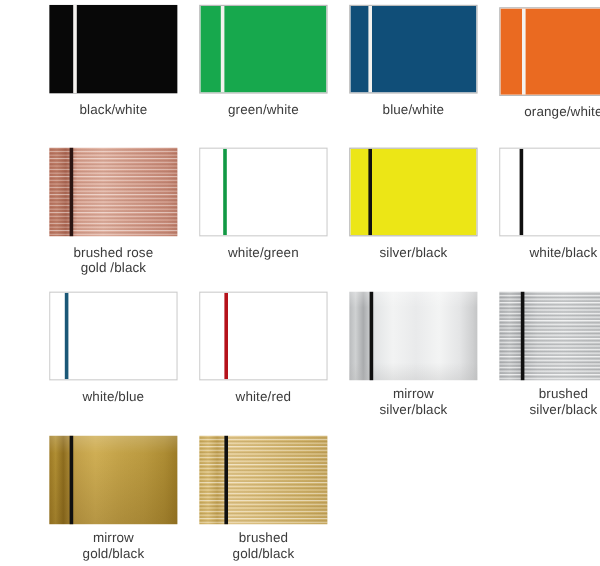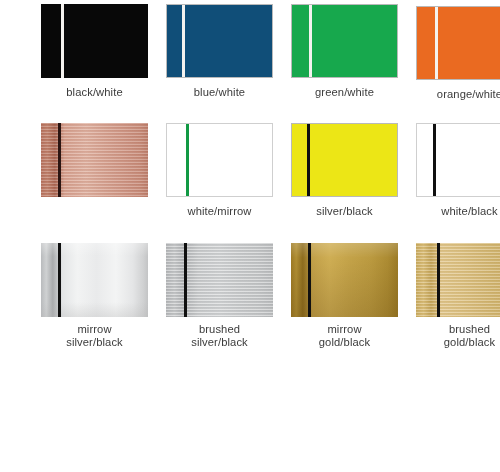--- a/index.html
+++ b/index.html
@@ -169,75 +169,91 @@
     <div class="swatch-box">
       <div class="swatch-surface face-black"></div>
       <div class="swatch-stripe stripe-white" style="left:19%"></div>
     </div>
     <div class="swatch-label">black/white</div>
   </div>
 
 
   <div class="swatch-cell r1">
     <div class="swatch-box bordered">
+      <div class="swatch-surface face-green"></div>
+      <div class="swatch-stripe stripe-white" style="left:16%"></div>
+    </div>
+    <div class="swatch-label">green/white</div>
+  </div>
+
+  <div class="swatch-cell r1">
+    <div class="swatch-box bordered">
       <div class="swatch-surface face-blue"></div>
       <div class="swatch-stripe stripe-white" style="left:14%"></div>
     </div>
     <div class="swatch-label">blue/white</div>
   </div>
 
-  <div class="swatch-cell r1">
-    <div class="swatch-box bordered">
-      <div class="swatch-surface face-green"></div>
-      <div class="swatch-stripe stripe-white" style="left:16%"></div>
-    </div>
-    <div class="swatch-label">green/white</div>
-  </div>
-
   <div class="swatch-cell r2">
     <div class="swatch-box bordered">
       <div class="swatch-surface face-orange"></div>
       <div class="swatch-stripe stripe-white" style="left:17%"></div>
     </div>
     <div class="swatch-label">orange/white</div>
   </div>
 
 
   <div class="swatch-cell r2">
     <div class="swatch-box">
       <div class="swatch-surface face-rosegold"></div>
       <div class="swatch-stripe stripe-brown" style="left:16%"></div>
     </div>
+    <div class="swatch-label">brushed rose
+gold /black</div>
   </div>
 
   <div class="swatch-cell r2">
     <div class="swatch-box thinborder">
       <div class="swatch-surface face-white"></div>
       <div class="swatch-stripe stripe-green" style="left:18%"></div>
     </div>
-    <div class="swatch-label">white/mirrow</div>
+    <div class="swatch-label">white/green</div>
   </div>
 
   <div class="swatch-cell r3">
     <div class="swatch-box bordered">
       <div class="swatch-surface face-yellow2"></div>
       <div class="swatch-stripe stripe-black" style="left:14%"></div>
     </div>
     <div class="swatch-label">silver/black</div>
   </div>
 
   <div class="swatch-cell r3">
     <div class="swatch-box thinborder">
       <div class="swatch-surface face-white"></div>
       <div class="swatch-stripe stripe-black" style="left:15%"></div>
     </div>
     <div class="swatch-label">white/black</div>
   </div>
 
-
+  <div class="swatch-cell r3">
+    <div class="swatch-box thinborder">
+      <div class="swatch-surface face-white"></div>
+      <div class="swatch-stripe stripe-blue" style="left:11%"></div>
+    </div>
+    <div class="swatch-label">white/blue</div>
+  </div>
+
+  <div class="swatch-cell r3">
+    <div class="swatch-box thinborder">
+      <div class="swatch-surface face-white"></div>
+      <div class="swatch-stripe stripe-red" style="left:19%"></div>
+    </div>
+    <div class="swatch-label">white/red</div>
+  </div>
 
   <div class="swatch-cell r4">
     <div class="swatch-box">
       <div class="swatch-surface face-mirrorsilver"></div>
       <div class="swatch-stripe stripe-black" style="left:16%"></div>
     </div>
     <div class="swatch-label">mirrow
 silver/black</div>
   </div>
 

